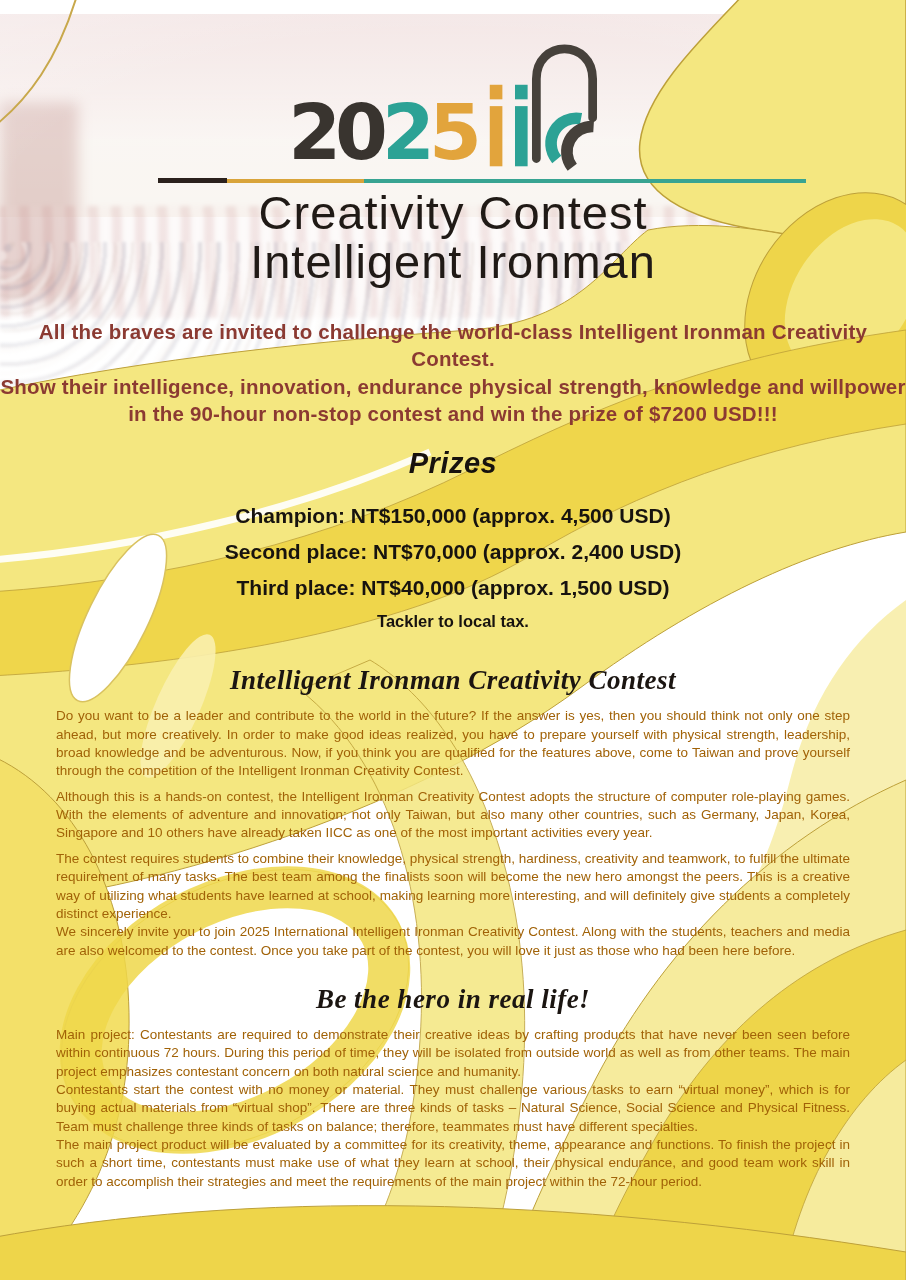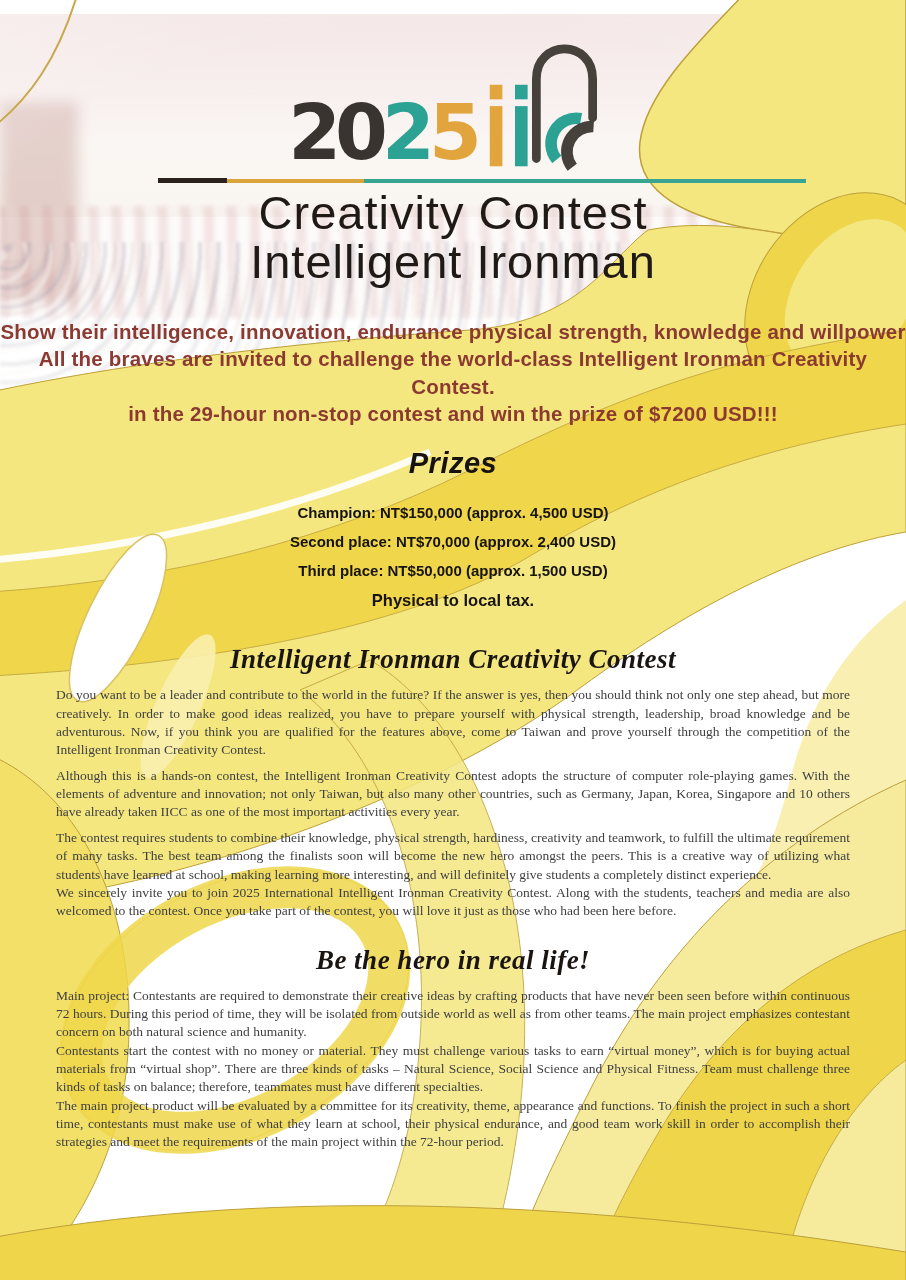--- a/index.html
+++ b/index.html
@@ -33,27 +33,27 @@
   .sr{position:absolute;width:1px;height:1px;overflow:hidden;clip-path:inset(50%);}
   .divider{display:flex;align-items:center;margin:10px 0 0 158px;width:648px;}
   .seg{display:block;}
   .seg-black{width:69px;height:5px;background:#2b211d;}
   .seg-orange{width:137px;height:4px;background:#d9a43a;}
   .seg-teal{width:442px;height:4px;background:#38a492;}
   .title{margin-top:6px;text-align:center;color:#201a16;font-size:47px;line-height:1.04;letter-spacing:1px;font-weight:400;}
   .intro{margin-top:12px;text-align:center;color:#8b3a32;font-size:20.5px;line-height:1.33;font-weight:600;letter-spacing:.2px;}
   .prizes-head{margin-top:20px;text-align:center;font-style:italic;font-weight:700;font-size:29px;color:#17120e;letter-spacing:.5px;}
   .prize-list{margin-top:10px;text-align:center;}
-  .prize-list p{margin:0 0 12px 0;font-size:15px;font-weight:600;color:#17130f;}
+  .prize-list p{margin:0 0 12px 0;font-size:21px;font-weight:600;color:#17130f;}
   .prizes-note{text-align:center;font-size:16.5px;font-weight:700;color:#17130f;margin-top:0;}
   .sec-head{text-align:center;font-style:italic;font-weight:600;font-size:27px;color:#1b1511;letter-spacing:.5px;margin:0;font-family:Liberation Serif, serif;}
   .sec1-head{margin-top:34px;}
   .sec2-head{margin-top:24px;}
   .paras{padding:0 56px;margin-top:11px;}
-  .paras p{margin:0 0 7px 0;font-size:13.5px;line-height:1.36;text-align:justify;color:#404040;font-family:Liberation Serif, serif;}
+  .paras p{margin:0 0 7px 0;font-size:13.5px;line-height:1.36;text-align:justify;color:#a16207;}
   .paras p.tight{margin-bottom:0;}
 </style>
 </head>
 <body>
 
 <div class="poster">
 
   <div class="photo">
     <div class="ph-balcony"></div>
     <div class="ph-wall"></div>
@@ -106,32 +106,32 @@
       <span class="seg seg-orange"></span>
       <span class="seg seg-teal"></span>
     </div>
 
     <h1 class="title">
       <div>Creativity Contest</div>
       <div>Intelligent Ironman</div>
     </h1>
 
     <div class="intro">
+      <div>All the braves are invited to challenge the world-class Intelligent Ironman Creativity Contest.</div>
       <div>Show their intelligence, innovation, endurance physical strength, knowledge and willpower</div>
-      <div>All the braves are invited to challenge the world-class Intelligent Ironman Creativity Contest.</div>
-      <div>in the 29-hour non-stop contest and win the prize of $7200 USD!!!</div>
+      <div>in the 90-hour non-stop contest and win the prize of $7200 USD!!!</div>
     </div>
 
     <h2 class="prizes-head">Prizes</h2>
     <div class="prize-list">
       <p>Champion: NT$150,000 (approx. 4,500 USD)</p>
       <p>Second place: NT$70,000 (approx. 2,400 USD)</p>
-      <p>Third place: NT$50,000 (approx. 1,500 USD)</p>
+      <p>Third place: NT$40,000 (approx. 1,500 USD)</p>
     </div>
-    <p class="prizes-note">Physical to local tax.</p>
+    <p class="prizes-note">Tackler to local tax.</p>
 
     <h2 class="sec-head sec1-head">Intelligent Ironman Creativity Contest</h2>
     <div class="paras">
       <p>Do you want to be a leader and contribute to the world in the future? If the answer is yes, then you should think not only one step ahead, but more creatively. In order to make good ideas realized, you have to prepare yourself with physical strength, leadership, broad knowledge and be adventurous. Now, if you think you are qualified for the features above, come to Taiwan and prove yourself through the competition of the Intelligent Ironman Creativity Contest.</p>
       <p>Although this is a hands-on contest, the Intelligent Ironman Creativity Contest adopts the structure of computer role-playing games. With the elements of adventure and innovation; not only Taiwan, but also many other countries, such as Germany, Japan, Korea, Singapore and 10 others have already taken IICC as one of the most important activities every year.</p>
       <p class="tight">The contest requires students to combine their knowledge, physical strength, hardiness, creativity and teamwork, to fulfill the ultimate requirement of many tasks. The best team among the finalists soon will become the new hero amongst the peers. This is a creative way of utilizing what students have learned at school, making learning more interesting, and will definitely give students a completely distinct experience.</p>
       <p>We sincerely invite you to join 2025 International Intelligent Ironman Creativity Contest. Along with the students, teachers and media are also welcomed to the contest. Once you take part of the contest, you will love it just as those who had been here before.</p>
     </div>
 
     <h2 class="sec-head sec2-head">Be the hero in real life!</h2>

